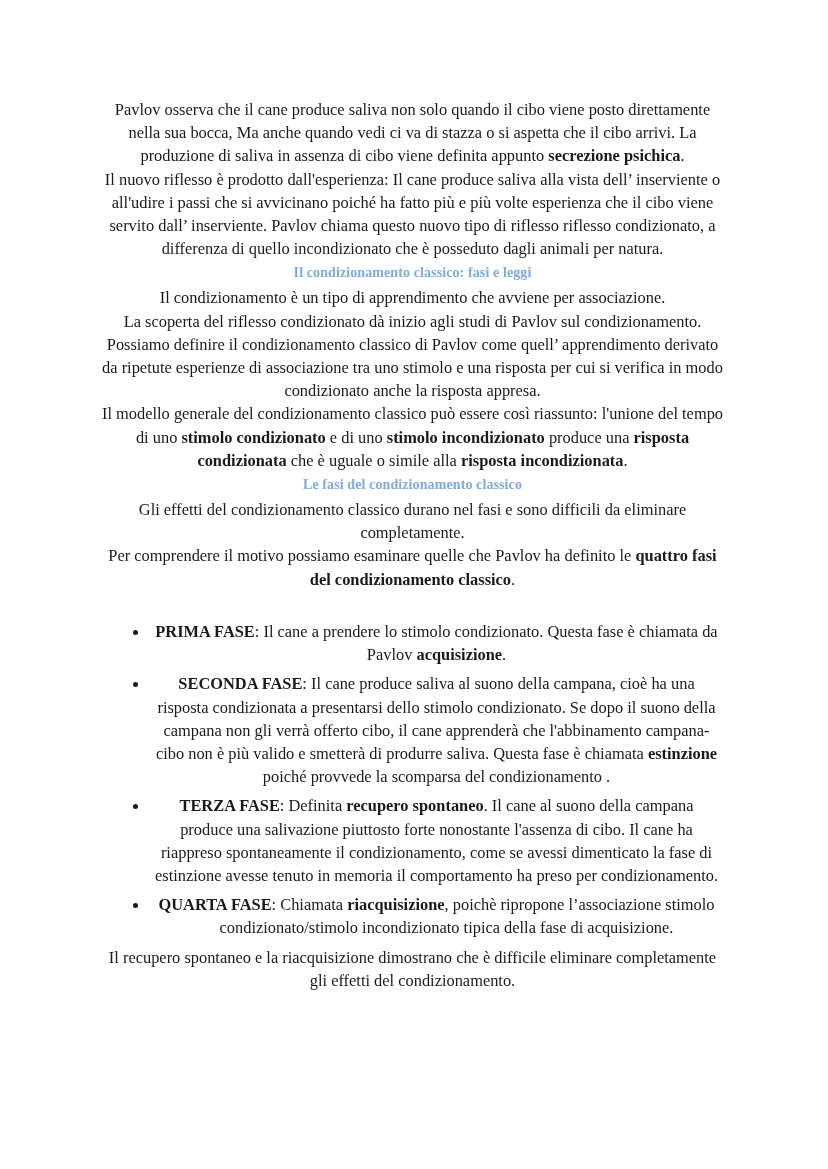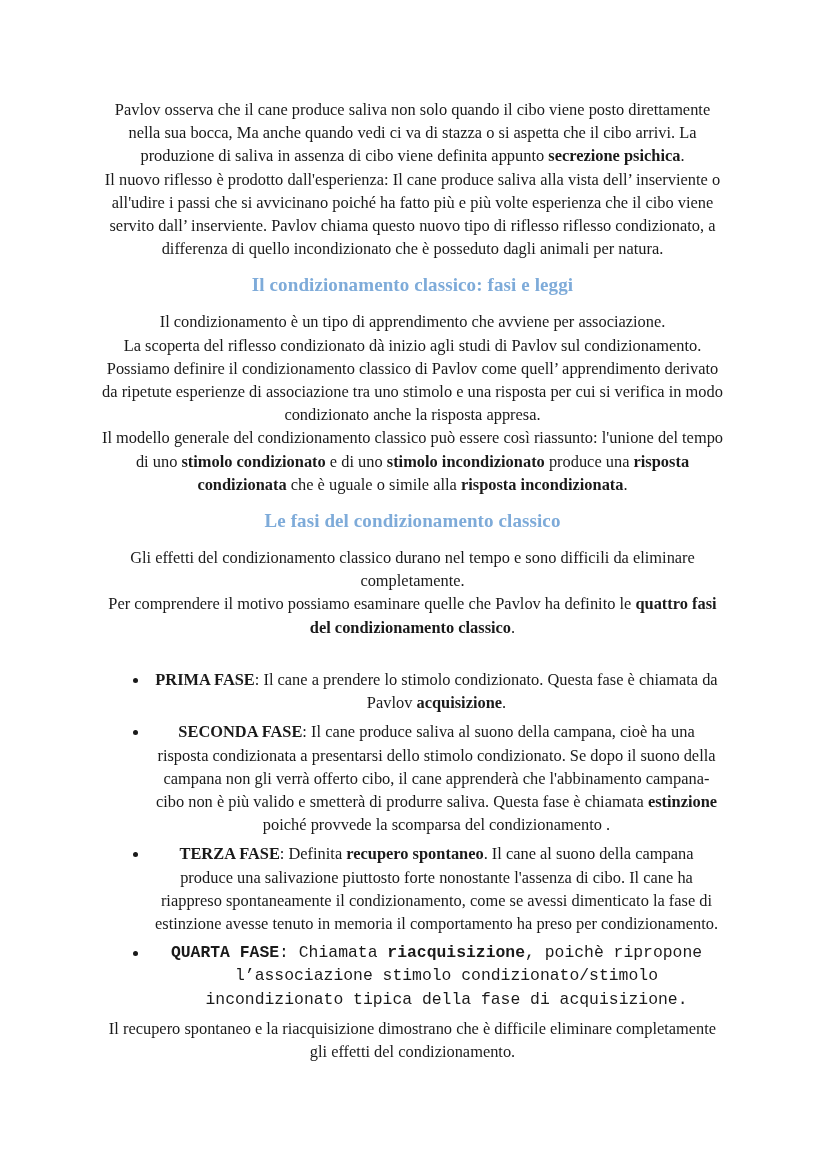--- a/index.html
+++ b/index.html
@@ -29,23 +29,23 @@
     line-height: 23.2px;
     text-align: center;
   }
   p.para {
     margin: 0;
     padding: 0;
     font-size: 16.4px;
     line-height: 23.2px;
   }
   h2.heading {
-    margin: 12px;
+    margin: 0;
     padding: 0;
-    font-size: 19px;
+    font-size: 14px;
     line-height: 26px;
     font-weight: bold;
     color: #7eabd9;
     letter-spacing: 0.1px;
   }
   .b { font-weight: bold; }
   .spacer-line { height: 23.2px; }
   ul.phase-list {
     margin: 0;
     padding: 0;
@@ -70,21 +70,20 @@
   }
   .li-text { display: inline; }
   
   li.deep-hang {
     padding-left: 48px;
   }
   li.deep-hang .li-text {
     display: block;
     padding-left: 20px;
     text-indent: -20px;
-    font-family: Liberation Mono, monospace;
   }
 </style>
 </head>
 <body>
 
 <div class="page">
   <div class="doc-body">
 
     <p class="para"><span>Pavlov osserva che il cane produce saliva non solo quando il cibo viene posto direttamente nella sua bocca, Ma anche quando vedi ci va di stazza o si aspetta che il cibo arrivi. La produzione di saliva in assenza di cibo viene definita appunto </span><span class="b">secrezione psichica</span><span>.</span></p>
 
@@ -95,21 +94,21 @@
     <p class="para">Il condizionamento è un tipo di apprendimento che avviene per associazione.</p>
 
     <p class="para">La scoperta del riflesso condizionato dà inizio agli studi di Pavlov sul condizionamento.</p>
 
     <p class="para">Possiamo definire il condizionamento classico di Pavlov come quell’ apprendimento derivato da ripetute esperienze di associazione tra uno stimolo e una risposta per cui si verifica in modo condizionato anche la risposta appresa.</p>
 
     <p class="para"><span>Il modello generale del condizionamento classico può essere così riassunto: l'unione del tempo di uno </span><span class="b">stimolo condizionato</span><span> e di uno </span><span class="b">stimolo incondizionato</span><span> produce una </span><span class="b">risposta condizionata</span><span> che è uguale o simile alla </span><span class="b">risposta incondizionata</span><span>.</span></p>
 
     <h2 class="heading">Le fasi del condizionamento classico</h2>
 
-    <p class="para">Gli effetti del condizionamento classico durano nel tempo e sono difficili da eliminare completamente.</p>
+    <p class="para">Gli effetti del condizionamento classico durano nel fasi e sono difficili da eliminare completamente.</p>
 
     <p class="para"><span>Per comprendere il motivo possiamo esaminare quelle che Pavlov ha definito le </span><span class="b">quattro fasi del condizionamento classico</span><span>.</span></p>
 
     <div class="spacer-line"></div>
 
     <ul class="phase-list">
       <li>
         <span class="bullet-dot"></span><span class="li-text"><span class="b">PRIMA FASE</span><span>: </span><span>Il cane a prendere lo stimolo condizionato. Questa fase è chiamata da Pavlov </span><span class="b">acquisizione</span><span>.</span></span>
       </li>
       <li>

